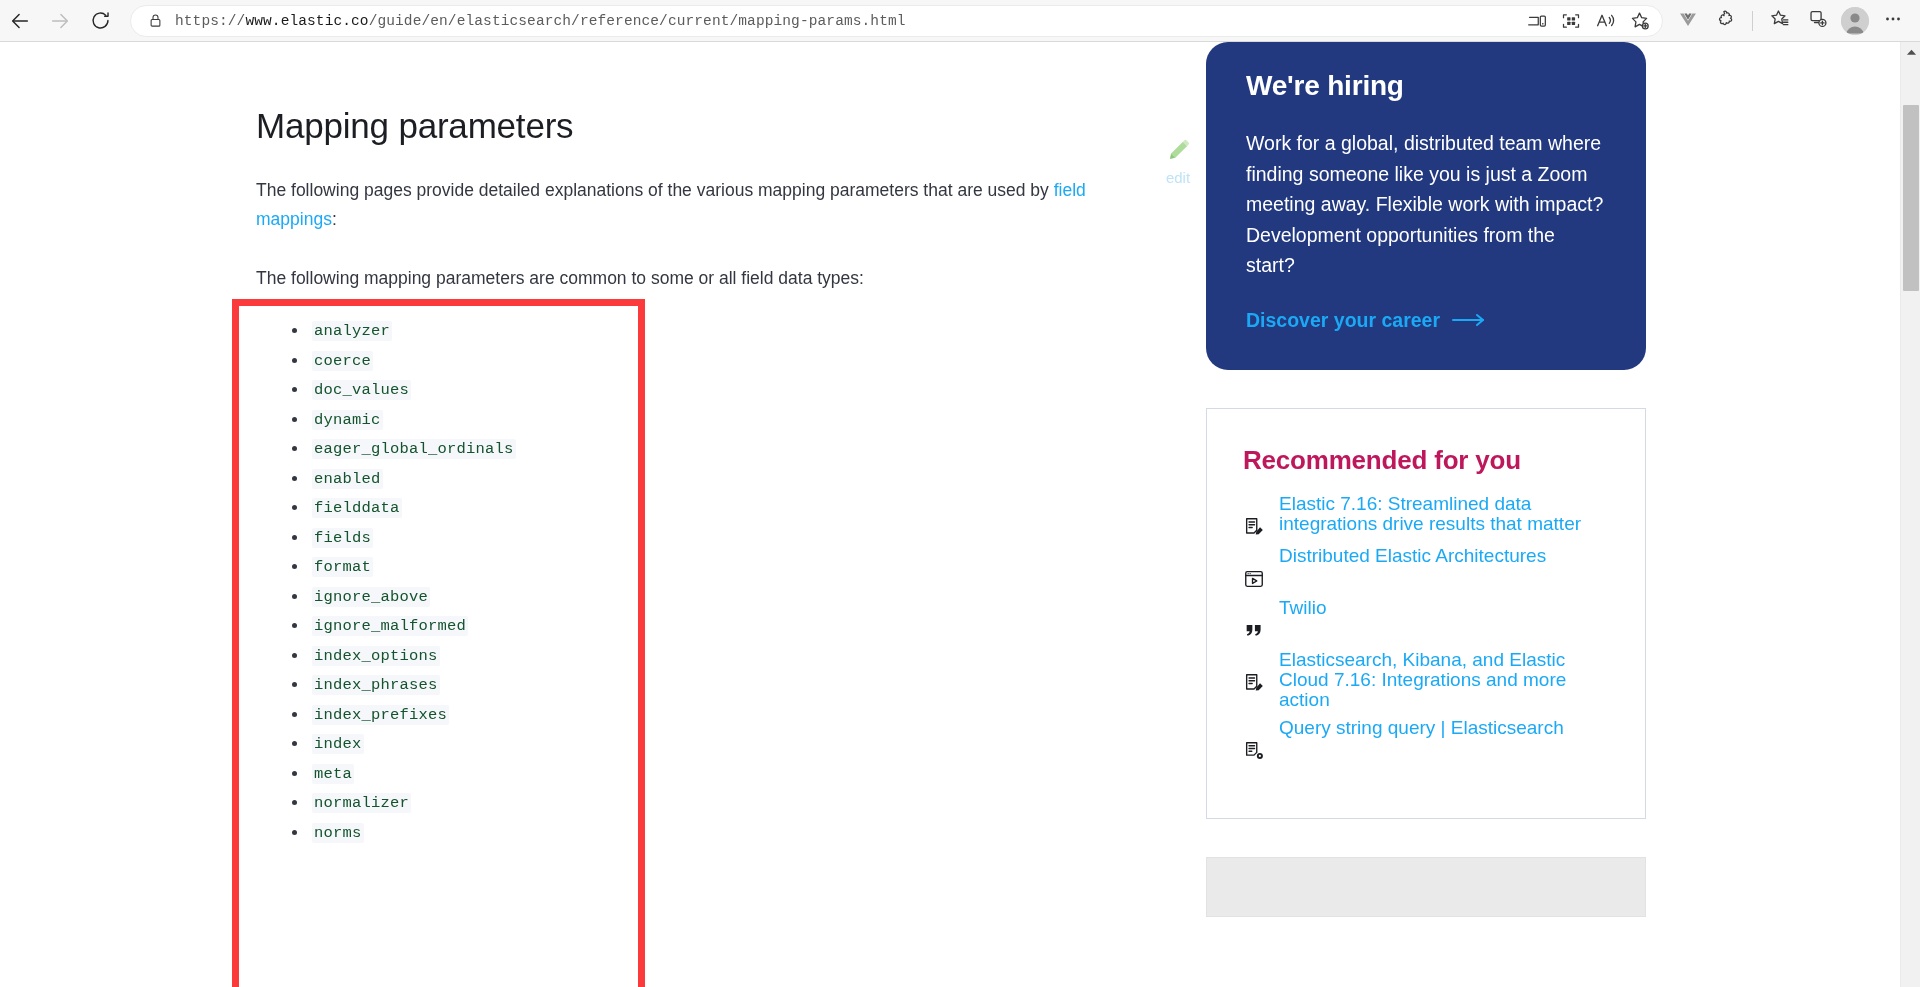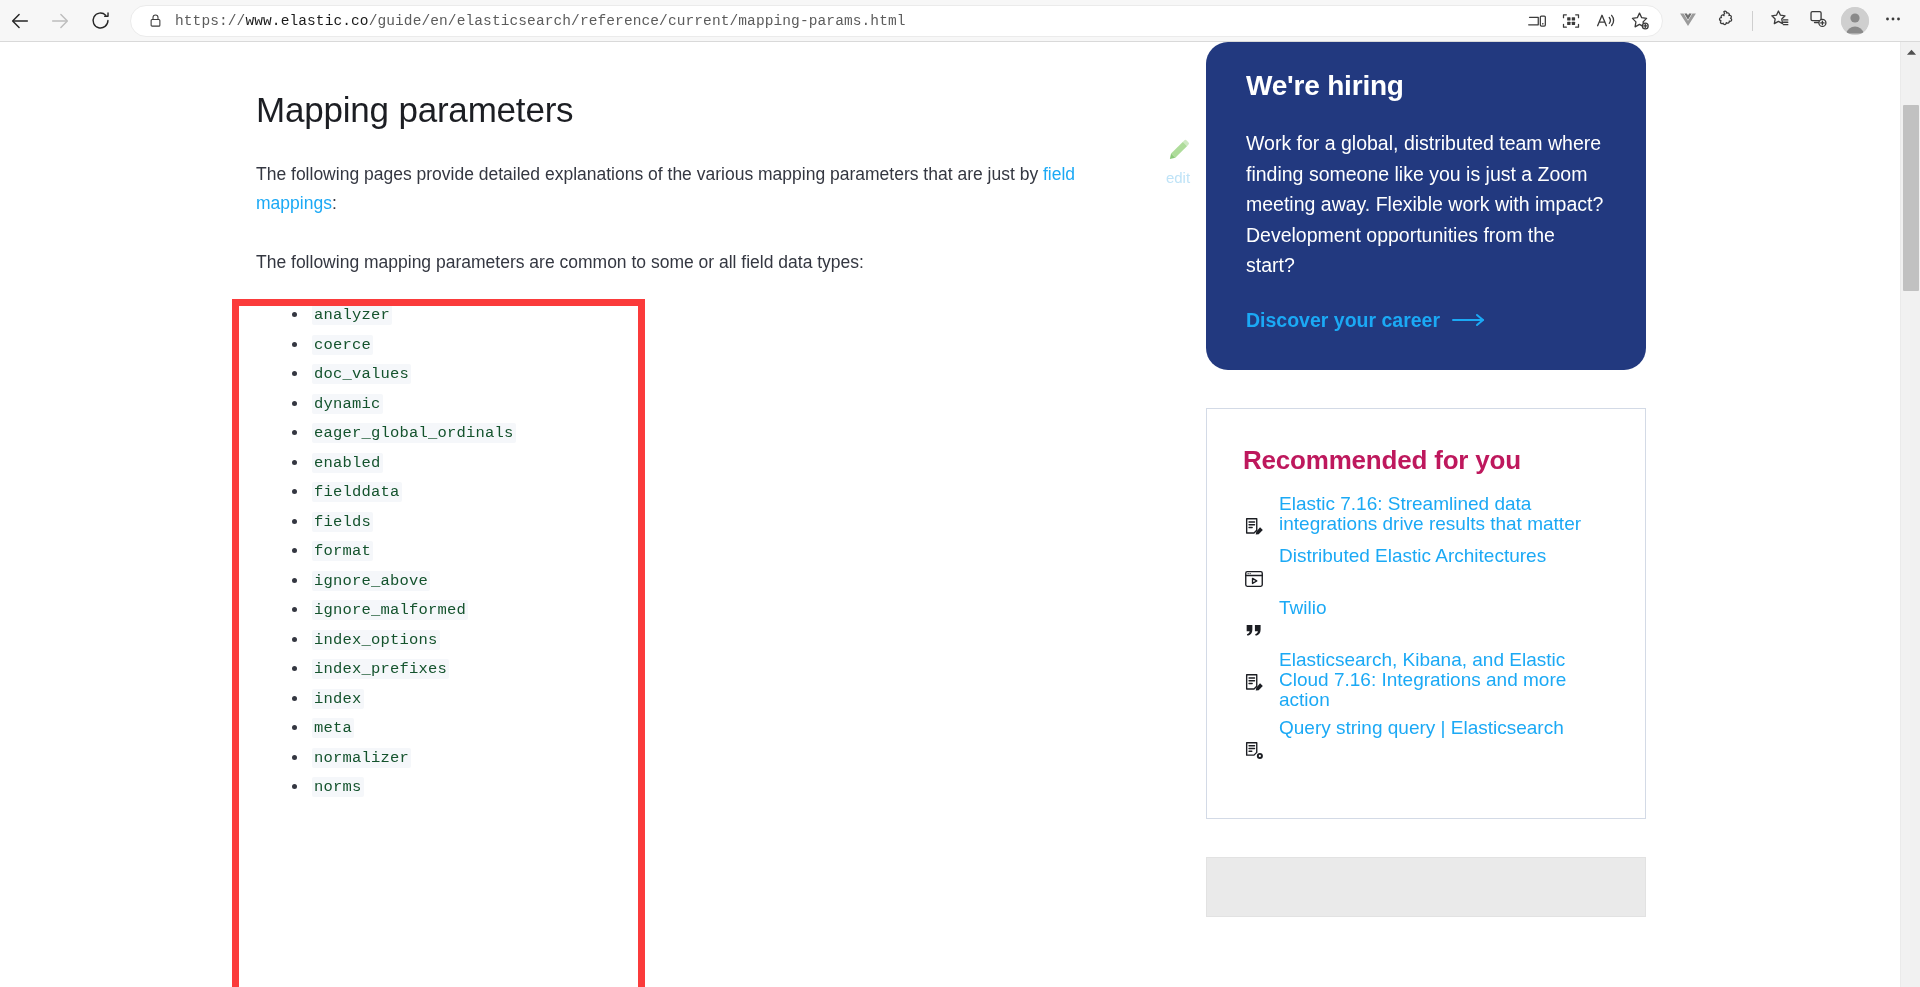--- a/index.html
+++ b/index.html
@@ -80,21 +80,21 @@
   #viewport {
     position: absolute; top: 42px; left: 0;
     width: 1920px; height: 945px;
     background: #ffffff;
     overflow: hidden;
   }
 
   
   #article {
     position: absolute;
-    left: 256px; top: 0px;
+    left: 256px; top: 16px;
     width: 900px;
   }
   #page-title {
     font-size: 35px;
     font-weight: 400;
     color: #1c1e23;
     margin: 48px 0 0 0;
     letter-spacing: -0.2px;
   }
   .para {
@@ -394,37 +394,38 @@
       </svg>
     </span>
   </div>
 </div>
 
 <div id="viewport">
 
   <div id="article">
     <h1 id="page-title">Mapping parameters</h1>
 
-    <p class="para"><span>The following pages provide detailed explanations of the various mapping parameters that are just by </span><a href="#">field mappings</a><span>:</span></p>
+    <p class="para"><span>The following pages provide detailed explanations of the various mapping parameters that are used by </span><a href="#">field mappings</a><span>:</span></p>
 
     <p class="para">The following mapping parameters are common to some or all field data types:</p>
 
     <ul id="param-list">
       <li><a href="#">analyzer</a></li>
       <li><a href="#">coerce</a></li>
       <li><a href="#">doc_values</a></li>
       <li><a href="#">dynamic</a></li>
       <li><a href="#">eager_global_ordinals</a></li>
       <li><a href="#">enabled</a></li>
       <li><a href="#">fielddata</a></li>
       <li><a href="#">fields</a></li>
       <li><a href="#">format</a></li>
       <li><a href="#">ignore_above</a></li>
       <li><a href="#">ignore_malformed</a></li>
       <li><a href="#">index_options</a></li>
+      <li><a href="#">index_phrases</a></li>
       <li><a href="#">index_prefixes</a></li>
       <li><a href="#">index</a></li>
       <li><a href="#">meta</a></li>
       <li><a href="#">normalizer</a></li>
       <li><a href="#">norms</a></li>
     </ul>
   </div>
 
   <a id="edit-link" href="#">
     <span>

